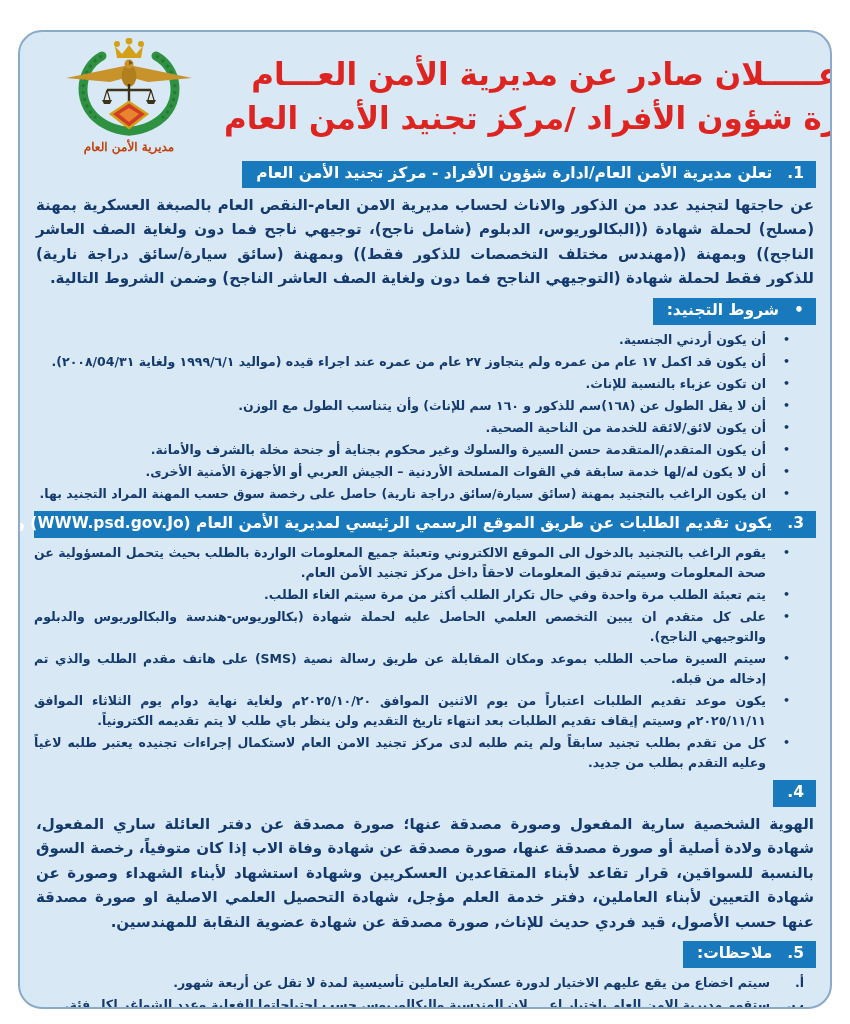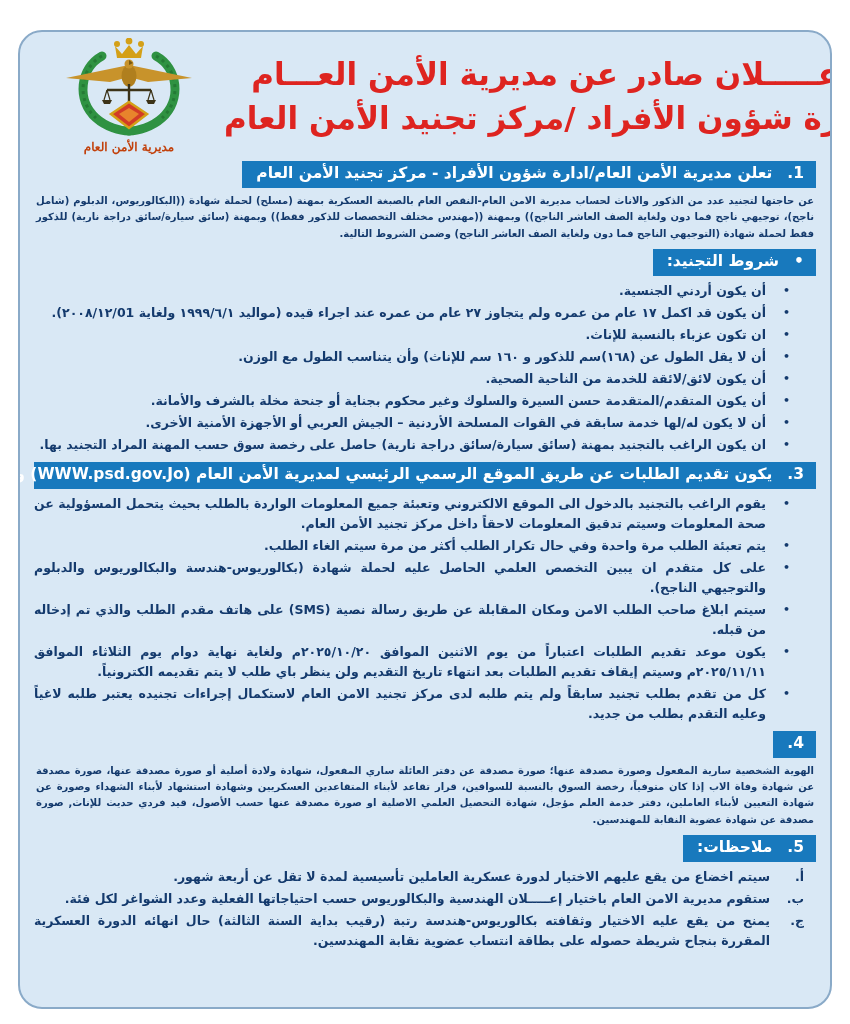--- a/index.html
+++ b/index.html
@@ -38,21 +38,21 @@
     padding:3px 12px 6px 14px;
     font-weight:bold; font-size:15.5px;
     margin:7px 0 5px 0;
     box-sizing:border-box;
   }
   .bar .mark { flex:0 0 auto; }
   .bar .lbl { white-space:nowrap; }
 
   
   .para {
-    color:#143a6d; font-weight:bold; font-size:10px; line-height:1.63;
+    color:#143a6d; font-weight:bold; font-size:15px; line-height:1.63;
     text-align:justify; margin:2px 2px 4px 2px;
   }
   .blist { margin:2px 0; }
   .li {
     display:flex; gap:17px; align-items:flex-start;
     color:#143a6d; font-weight:bold; font-size:12.5px; line-height:1.6;
     padding-right:26px; margin-bottom:2px;
   }
   .li .dot { flex:0 0 auto; font-size:11px; line-height:1.8; }
   .li .marker { flex:0 0 20px; }
@@ -115,21 +115,21 @@
       <span class="mark">•</span>
       <span class="lbl">شروط التجنيد:</span>
     </div>
     <div class="blist">
       <div class="li">
           <span class="dot">•</span>
           <div class="t">أن يكون أردني الجنسية.</div>
         </div>
       <div class="li">
           <span class="dot">•</span>
-          <div class="t">أن يكون قد اكمل ١٧ عام من عمره ولم يتجاوز ٢٧ عام من عمره عند اجراء قيده (مواليد ١٩٩٩/٦/١ ولغاية ٢٠٠٨/١٢/01).</div>
+          <div class="t">أن يكون قد اكمل ١٧ عام من عمره ولم يتجاوز ٢٧ عام من عمره عند اجراء قيده (مواليد ١٩٩٩/٦/١ ولغاية ٢٠٠٨/04/٣١).</div>
         </div>
       <div class="li">
           <span class="dot">•</span>
           <div class="t">ان تكون عزباء بالنسبة للإناث.</div>
         </div>
       <div class="li">
           <span class="dot">•</span>
           <div class="t">أن لا يقل الطول عن (١٦٨)سم للذكور و ١٦٠ سم للإناث) وأن يتناسب الطول مع الوزن.</div>
         </div>
       <div class="li">
@@ -162,21 +162,21 @@
       <div class="li">
           <span class="dot">•</span>
           <div class="t">يتم تعبئة الطلب مرة واحدة وفي حال تكرار الطلب أكثر من مرة سيتم الغاء الطلب.</div>
         </div>
       <div class="li">
           <span class="dot">•</span>
           <div class="t">على كل متقدم ان يبين التخصص العلمي الحاصل عليه لحملة شهادة (بكالوريوس-هندسة والبكالوريوس والدبلوم والتوجيهي الناجح).</div>
         </div>
       <div class="li">
           <span class="dot">•</span>
-          <div class="t">سيتم ابلاغ صاحب الطلب الامن ومكان المقابلة عن طريق رسالة نصية (SMS) على هاتف مقدم الطلب والذي تم إدخاله من قبله.</div>
+          <div class="t">سيتم السيرة صاحب الطلب بموعد ومكان المقابلة عن طريق رسالة نصية (SMS) على هاتف مقدم الطلب والذي تم إدخاله من قبله.</div>
         </div>
       <div class="li">
           <span class="dot">•</span>
           <div class="t">يكون موعد تقديم الطلبات اعتباراً من يوم الاثنين الموافق ٢٠٢٥/١٠/٢٠م ولغاية نهاية دوام يوم الثلاثاء الموافق ٢٠٢٥/١١/١١م وسيتم إيقاف تقديم الطلبات بعد انتهاء تاريخ التقديم ولن ينظر باي طلب لا يتم تقديمه الكترونياً.</div>
         </div>
       <div class="li">
           <span class="dot">•</span>
           <div class="t">كل من تقدم بطلب تجنيد سابقاً ولم يتم طلبه لدى مركز تجنيد الامن العام لاستكمال إجراءات تجنيده يعتبر طلبه لاغياً وعليه التقدم بطلب من جديد.</div>
         </div>
     </div>

